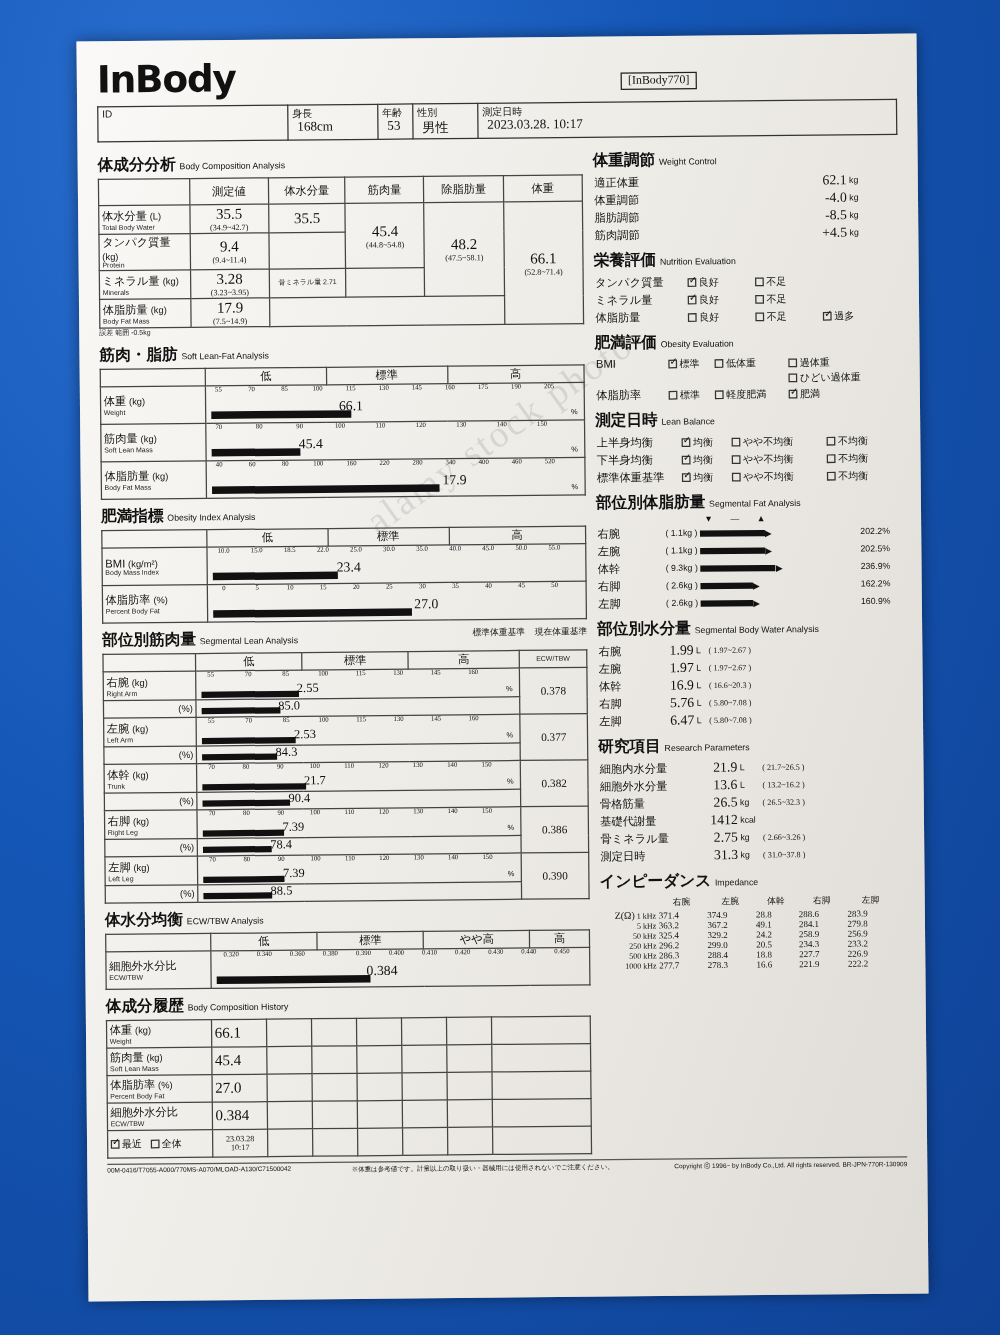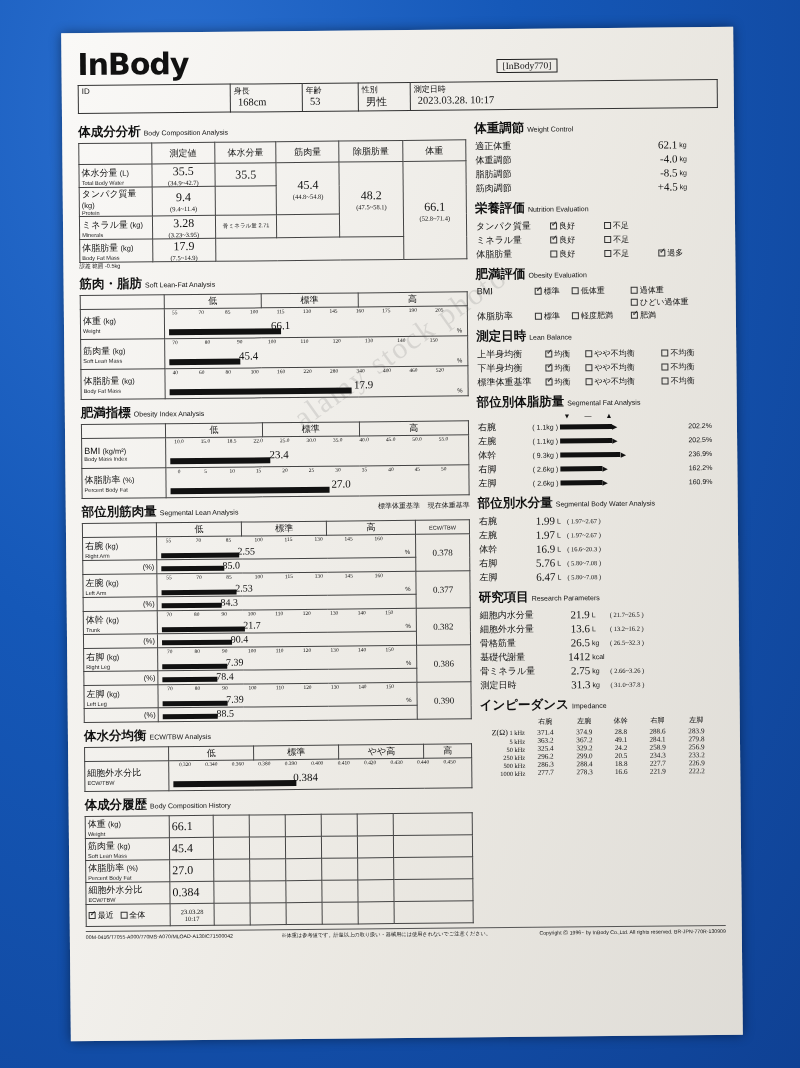--- a/index.html
+++ b/index.html
@@ -106,21 +106,21 @@
   table.r td { padding:0.5px 1px; }
   .rjp { font-size:9px; }
   .rnum { font-family:"Liberation Serif", serif; font-size:11px; text-align:right; }
   .runit { font-size:7px; }
   .chk { font-size:8px; white-space:nowrap; }
   .box { display:inline-block; width:7px; height:7px; border:1px solid #333; margin-right:2px; vertical-align:-1px; position:relative;}
   .box.on:after{ content:"✓"; position:absolute; left:0px; top:-4px; font-size:8px; }
   .segbar { display:inline-block; height:5px; background:#111; vertical-align:middle; }
 
   .impt { width:100%; border-collapse:collapse; font-family:"Liberation Serif", serif; font-size:7.2px; }
-  .impt td { padding:0 1px; text-align:center; }
+  .impt td { padding:0 1px; text-align:left; }
   .impt td.khz { text-align:right; font-size:6.4px; }
   .impt th { font-size:7px; font-weight:normal; }
 
   .hist td { height:22px; }
   .footer { margin-top:4px; display:flex; justify-content:space-between; font-size:5.2px; border-top:1px solid #555; padding-top:2px;}
   .small5 { font-size:5.2px; }
 </style>
 </head>
 <body>
 
@@ -139,21 +139,21 @@
       <tbody>
           <tr>
         <td style="width:152px">
           <div class="lab">ID</div>
           <div class="val"></div>
         </td>
         <td style="width:72px">
           <div class="lab">身長</div>
           <div class="val">168cm</div>
         </td>
-        <td style="width:56px">
+        <td style="width:28px">
           <div class="lab">年齢</div>
           <div class="val">53</div>
         </td>
         <td style="width:52px">
           <div class="lab">性別</div>
           <div class="val">男性</div>
         </td>
         <td>
           <div class="lab">測定日時</div>
           <div class="val">2023.03.28. 10:17</div>

